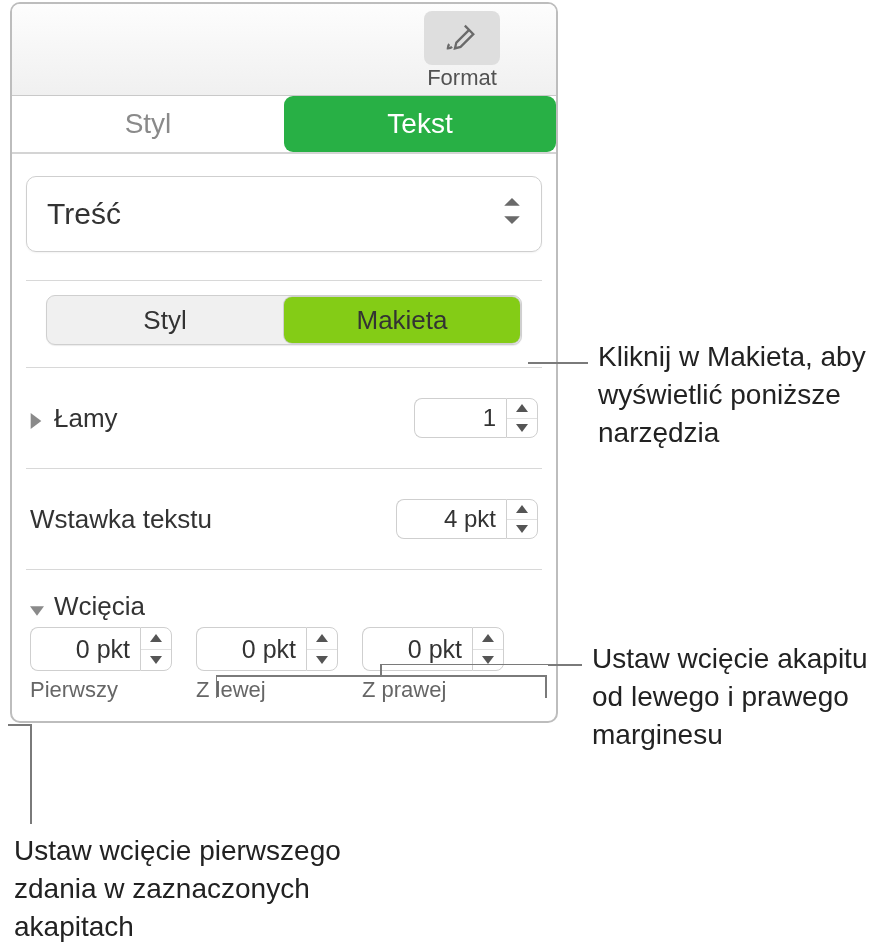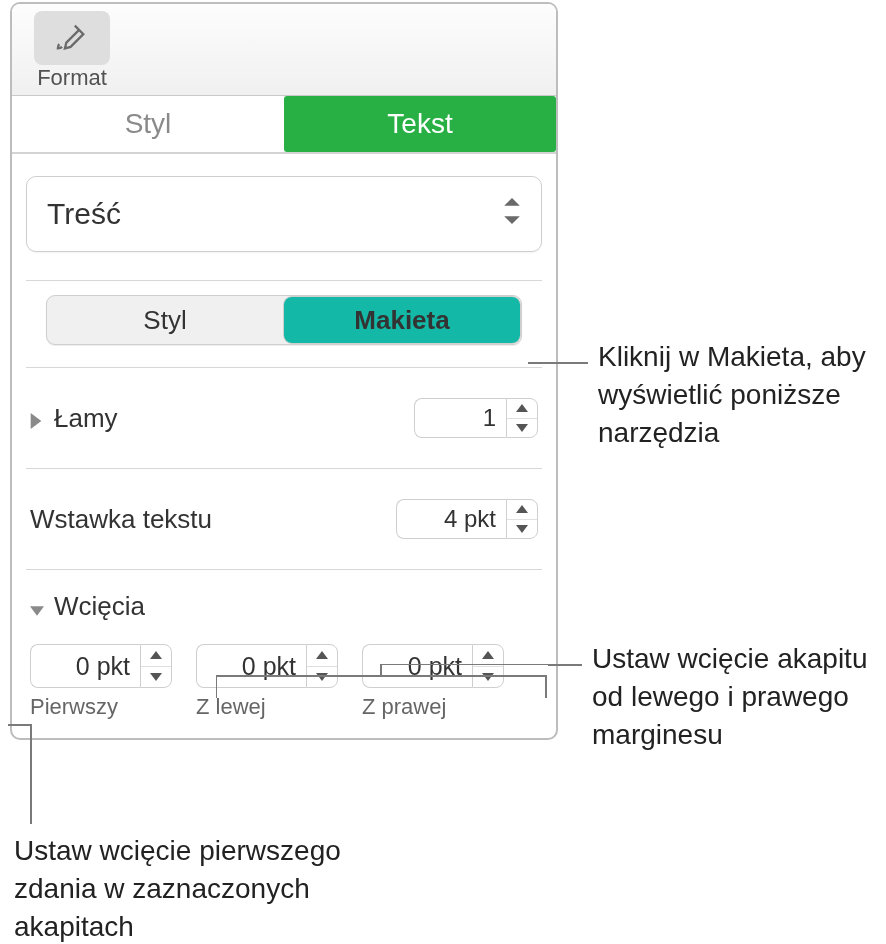--- a/index.html
+++ b/index.html
@@ -21,21 +21,21 @@
     border: 2px solid #bdbdbd;
     border-radius: 10px;
     background: #fff;
     overflow: hidden;
   }
   .topbar {
     height: 92px;
     background: linear-gradient(#fdfdfd,#f0f0f0);
     border-bottom: 1px solid #c9c9c9;
     display: flex;
-    justify-content: flex-start;
+    justify-content: flex-end;
     padding-right: 34px;
   }
   .top-item {
     width: 120px;
     display: flex;
     flex-direction: column;
     align-items: center;
     justify-content: flex-end;
     padding-bottom: 4px;
     color: #7a7a7a;
@@ -56,21 +56,21 @@
     border-bottom:2px solid #d4d4d4;
     height:58px;
     align-items:center;
   }
   .tab {
     flex:1;text-align:center;font-size:28px;color:#8a8a8a;
     height:100%;display:flex;align-items:center;justify-content:center;
     cursor:pointer;
   }
   .tab.active {
-    color:#fff;background:#28b045;border-radius:3px;margin:4px 0;
+    color:#fff;background:#28b045;border-radius:9px;margin:4px 0;
     font-weight:500;
   }
   
   .body { padding:0 14px 18px 14px; }
   
   .dropdown {
     margin-top:22px;
     border:1px solid #cfcfcf;border-radius:10px;
     height:76px;display:flex;align-items:center;
     padding:0 20px;justify-content:space-between;
@@ -85,24 +85,23 @@
     display:flex;margin:14px 20px 0 20px;
     border:1px solid #cfcfcf;border-radius:9px;overflow:hidden;
     height:50px;background:#f0f0f0;
     box-shadow:0 1px 1px rgba(0,0,0,0.08);
   }
   .seg-item{
     flex:1;display:flex;align-items:center;justify-content:center;
     font-size:26px;color:#333;cursor:pointer;
   }
   .seg-item.active{
-    background:#14b8a6;border-radius:8px;
+    background:#84cc16;border-radius:8px;
     box-shadow:0 0 0 1px #cfcfcf;
     margin:1px;
-    font-weight:bold;
   }
   
   .row{
     display:flex;align-items:center;padding:0 4px;height:48px;
     margin-top:26px;
   }
   .row-label{font-size:26px;color:#333;flex:1;display:flex;align-items:flex-end;gap:6px;}
   .chev {font-size:20px;color:#7a7a7a;width:18px;display:inline-block;}
   
   .num-field{
@@ -114,21 +113,21 @@
     font-size:24px;background:#fff;display:flex;align-items:center;justify-content:flex-end;
   }
   .stepper{
     width:32px;border:1px solid #cfcfcf;border-radius:0 8px 8px 0;
     display:flex;flex-direction:column;background:#fff;
   }
   .step-btn{flex:1;display:flex;align-items:center;justify-content:center;cursor:pointer;}
   .step-btn:first-child{border-bottom:1px solid #e0e0e0;}
   
   .indent-group{
-    display:flex;gap:24px;padding:0 4px;margin-top:20px;
+    display:flex;gap:24px;padding:0 4px;margin-top:3px;
   }
   .indent-col{display:flex;flex-direction:column;align-items:flex-start;}
   .indent-col .num-field{height:44px;}
   .indent-col .num-input{width:110px;font-size:25px;}
   .indent-lbl{font-size:22px;color:#666;margin-top:6px;}
   
   
   .callout {
     position:absolute;font-size:28px;line-height:1.35;color:#222;
   }

